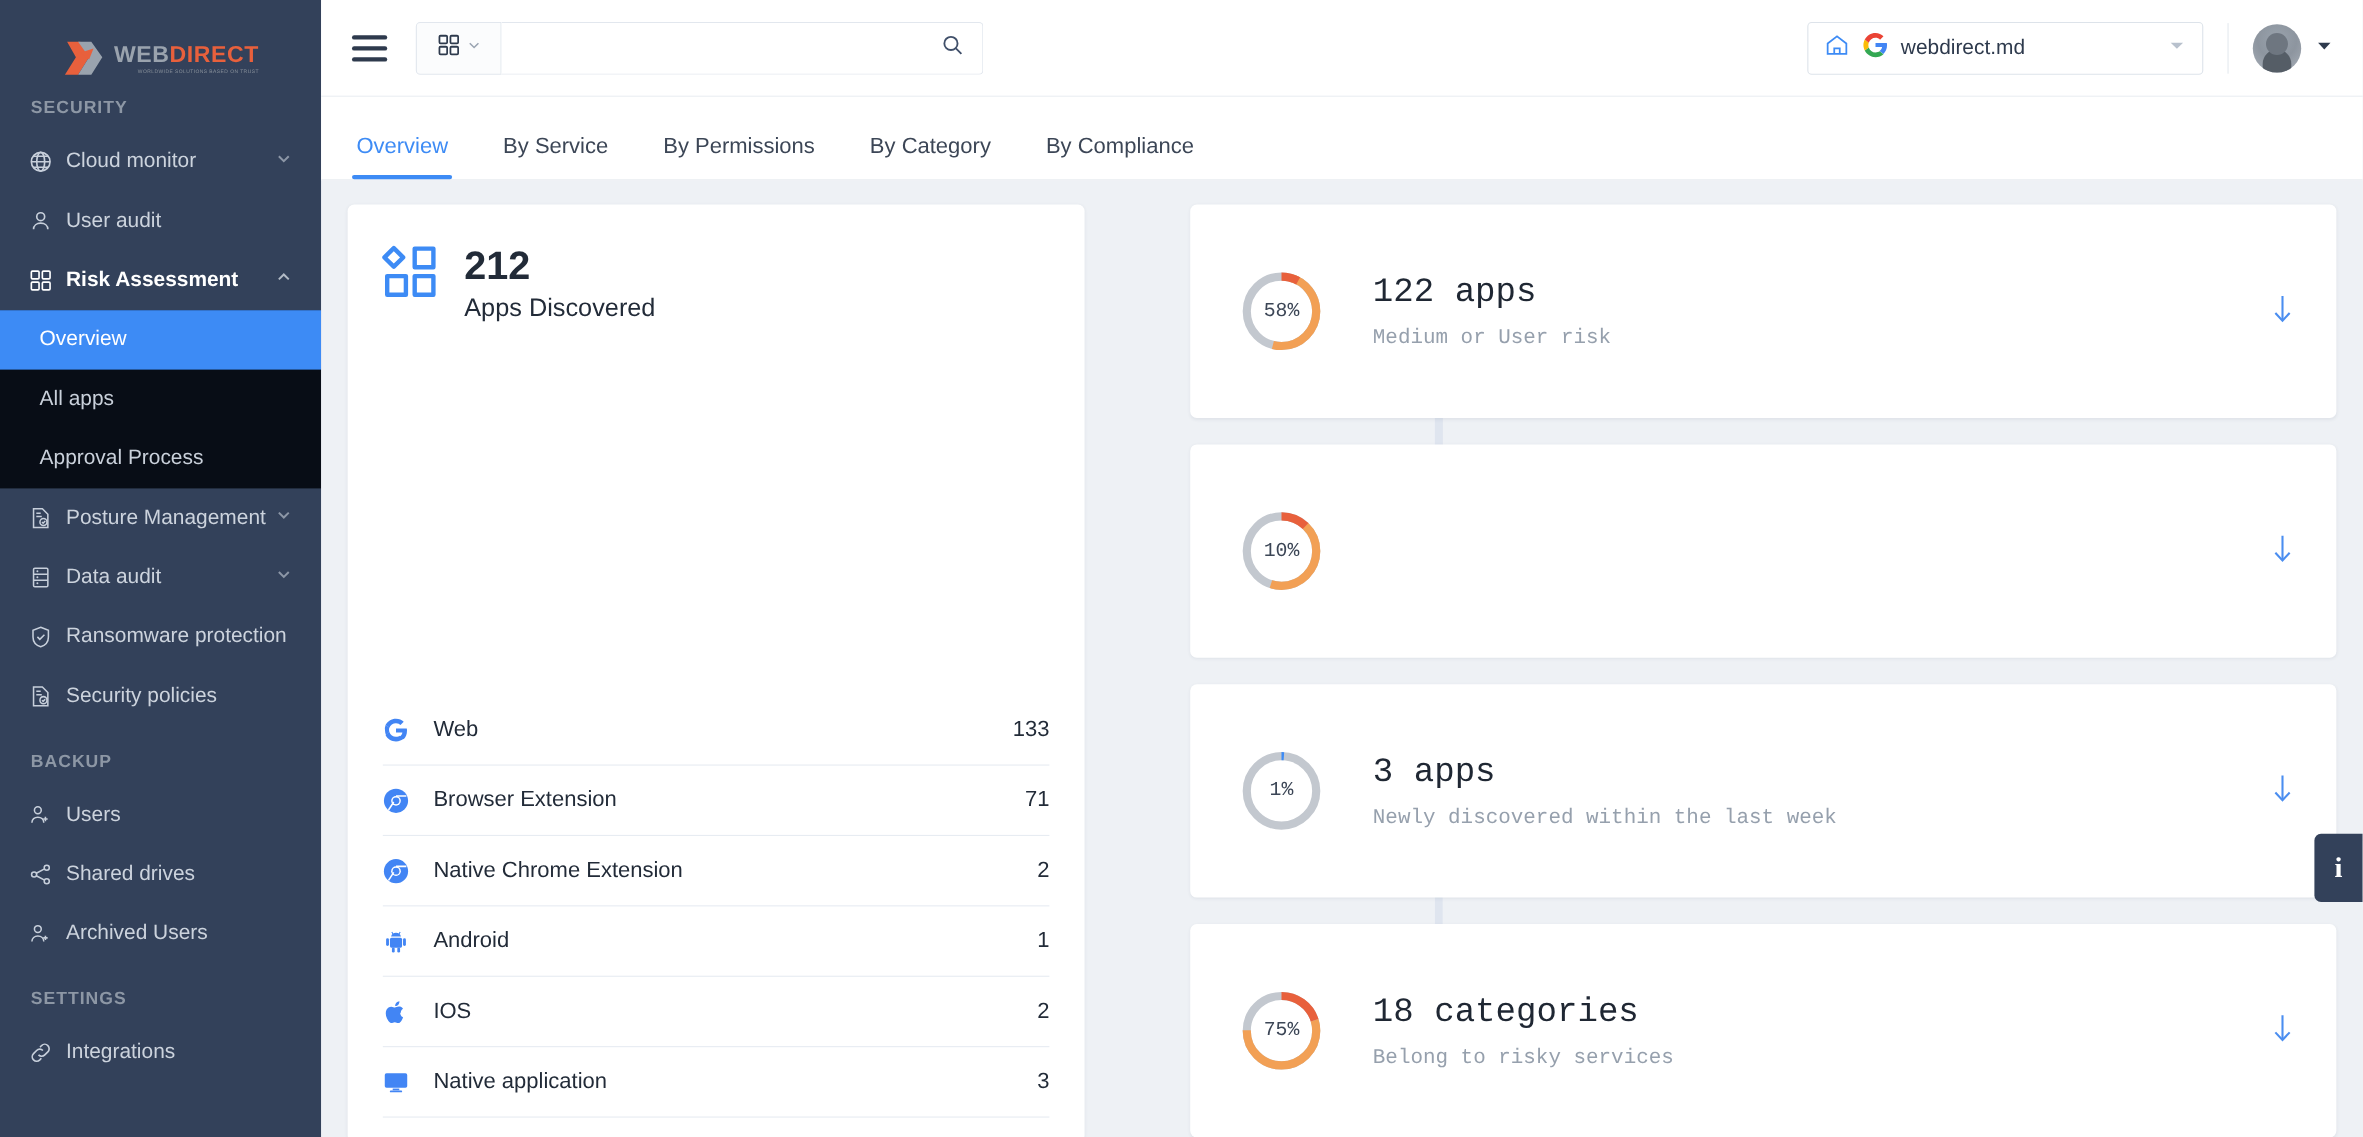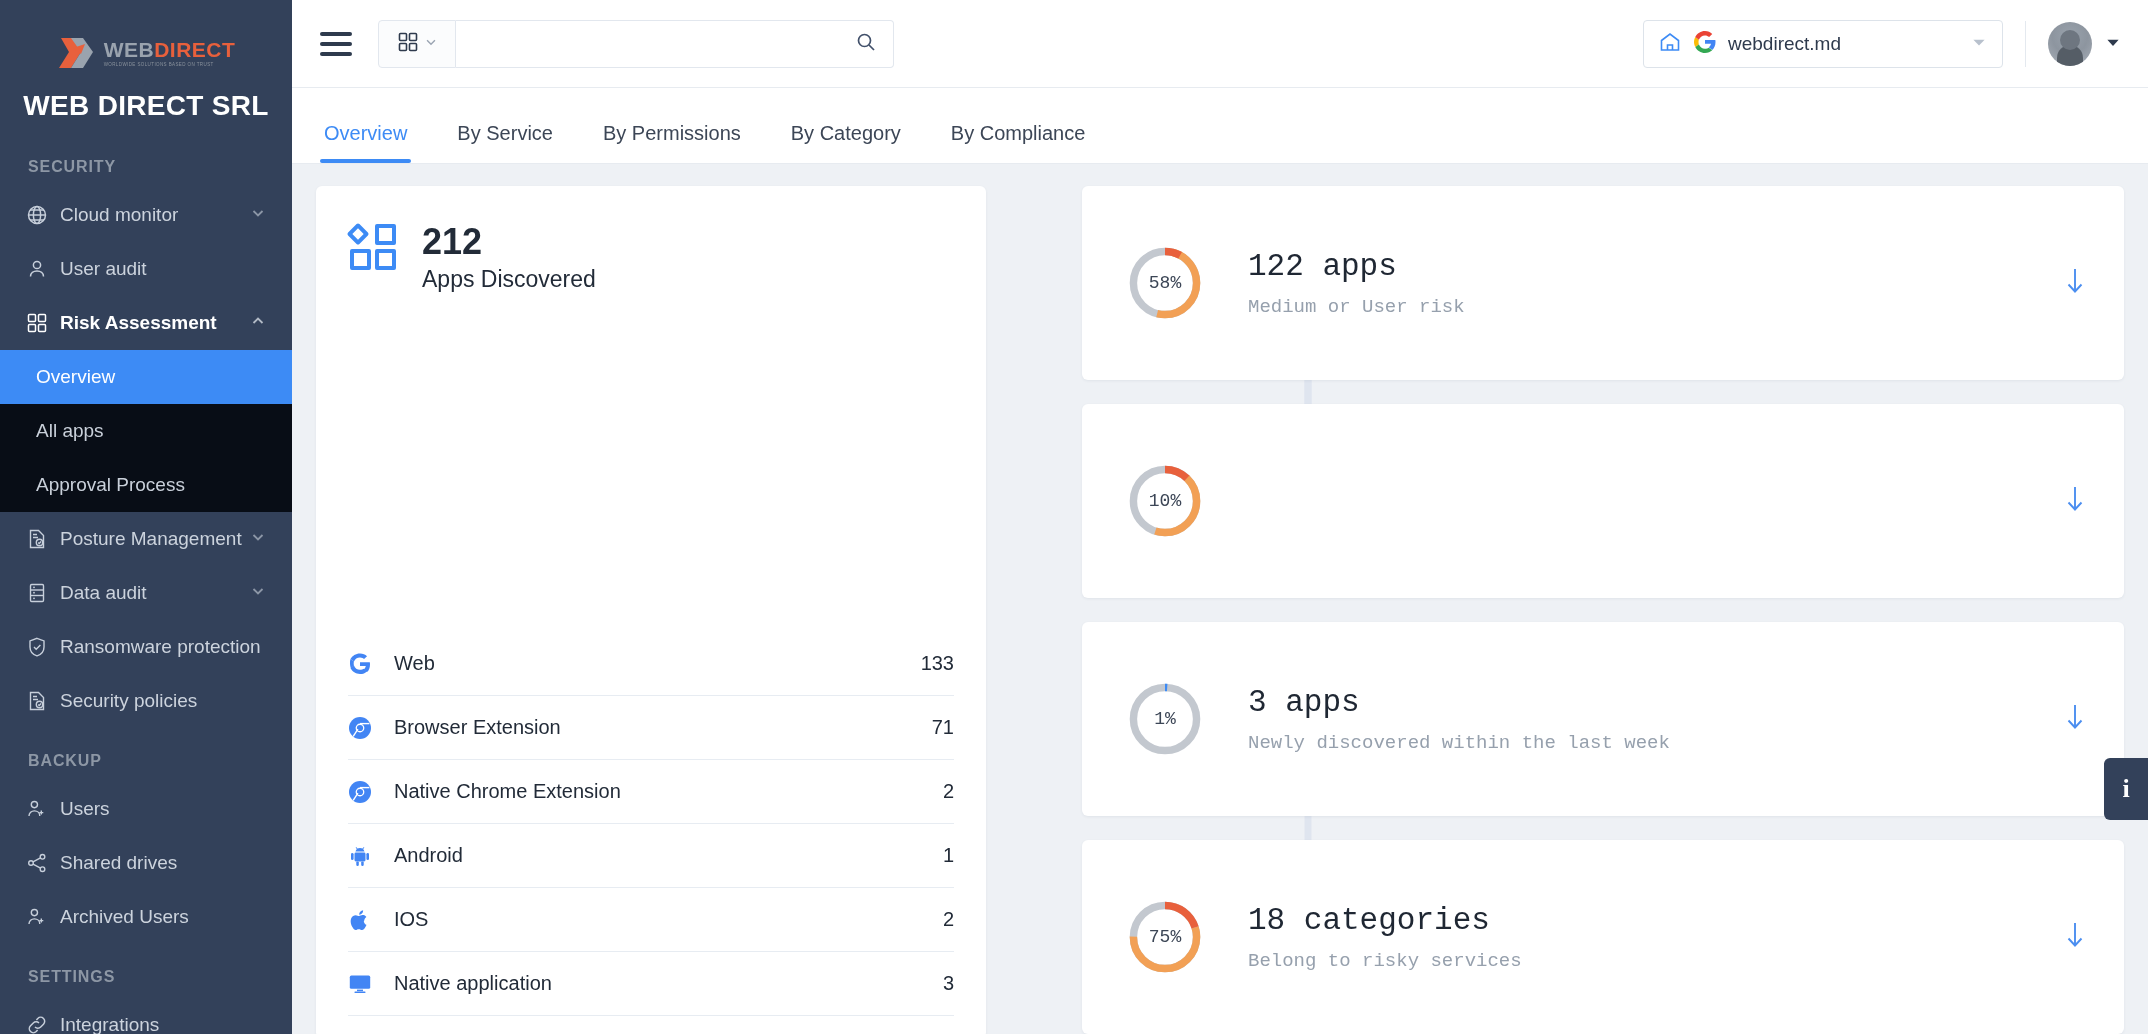--- a/index.html
+++ b/index.html
@@ -11,21 +11,21 @@
   }
   .app { display: flex; width: 2148px; height: 1034px; }
 
   
   .sidebar {
     width: 292px; flex: 0 0 292px; height: 1034px;
     background: #33415a; color: #c7cfdb;
     overflow: hidden; position: relative;
   }
   .logo-wrap { padding: 36px 0 14px 0; display: flex; justify-content: center; }
-  .logo { display: flex; align-items: center; gap: 7px; }
+  .logo { display: flex; align-items: center; gap: 7px; text-align: right; }
   .logo-mark { width: 40px; height: 34px; position: relative; }
   .logo-text { display: flex; flex-direction: column; line-height: 1; }
   .logo-top { font-size: 21px; font-weight: bold; letter-spacing: 0.5px; }
   .logo-top .g1 { color: #9aa3ae; }
   .logo-top .g2 { color: #e8603c; }
   .logo-sub { font-size: 4.5px; color: #8a929c; letter-spacing: 0.4px; margin-top: 3px; }
 
   .org-title {
     text-align: center; color: #ffffff;
     font-size: 28px; font-weight: bold; letter-spacing: 0.3px;
@@ -183,21 +183,20 @@
         </span>
         <span class="logo-text">
           <span class="logo-top">
             <span class="g1">WEB</span><span class="g2">DIRECT</span>
           </span>
           <span class="logo-sub">WORLDWIDE SOLUTIONS BASED ON TRUST</span>
         </span>
       </div>
     </div>
 
-    <div class="org-title">WEB DIRECT SRL</div>
 
     <div class="nav-section-label">SECURITY</div>
 
     <div class="nav-item">
       <span class="ico">
         <svg width="22" height="22" viewBox="0 0 22 22" fill="none" stroke="#c7cfdb" stroke-width="1.5">
             <circle cx="11" cy="11" r="8.5"></circle>
             <ellipse cx="11" cy="11" rx="3.6" ry="8.5"></ellipse>
             <line x1="2.5" y1="11" x2="19.5" y2="11"></line>
             <line x1="4" y1="6" x2="18" y2="6"></line>

